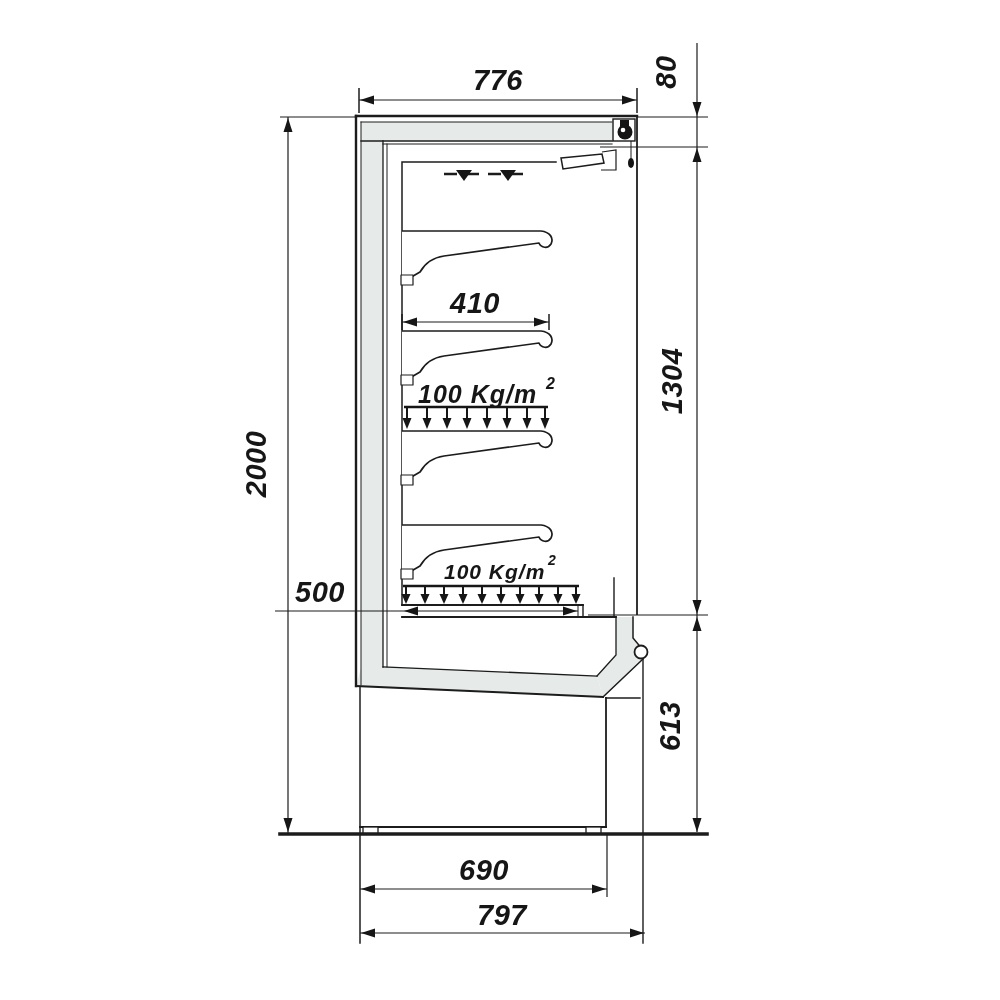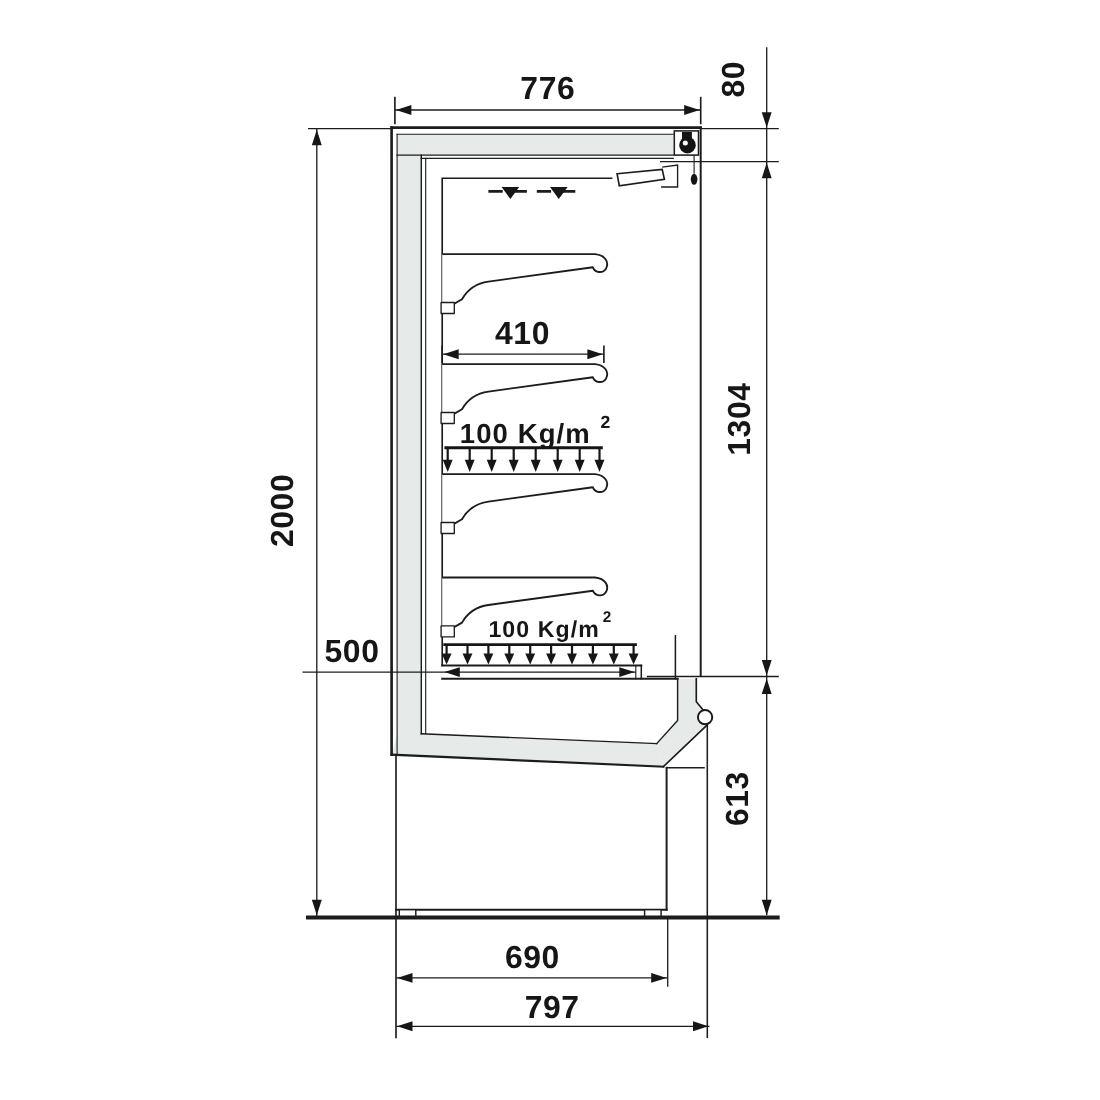--- a/index.html
+++ b/index.html
@@ -1,17 +1,17 @@
 <!DOCTYPE html>
 <html><head>
 <meta charset="utf-8">
 <style>
   html,body{margin:0;padding:0;background:#ffffff;}
   .stage{position:relative;width:1000px;height:1000px;background:#ffffff;overflow:hidden;
-         font-family:"Liberation Sans", sans-serif;}
+         font-family:"Liberation Sans", sans-serif;font-style:italic;}
   svg{display:block;}
   text{font-family:"Liberation Sans", sans-serif;font-weight:700;fill:#161616;}
   .dim{font-size:29px;letter-spacing:0.5px;}
   .load{font-size:25px;letter-spacing:1px;}
   .load2{font-size:21px;letter-spacing:1px;}
   .sup{font-size:16px;}
   .sup2{font-size:14px;}
 </style>
 </head>
 <body>

